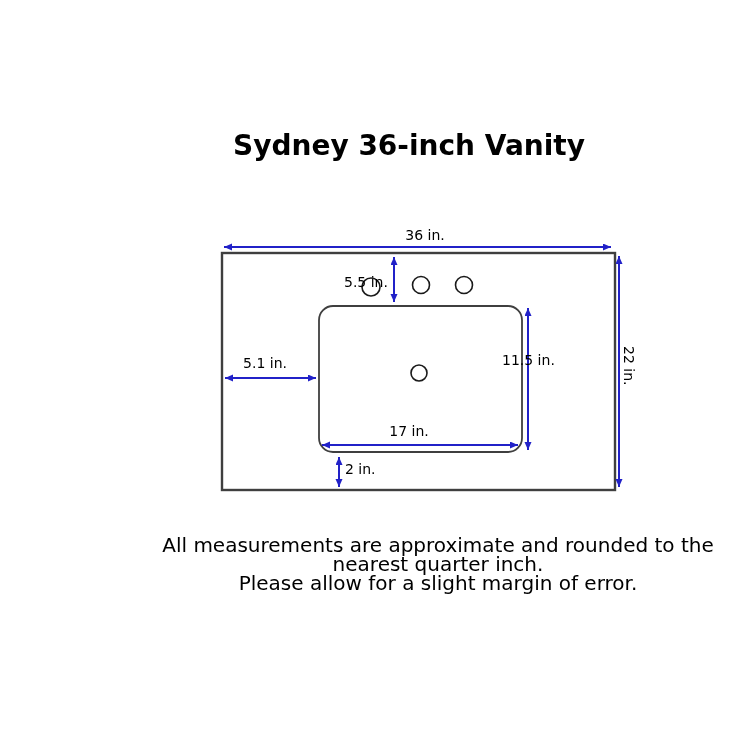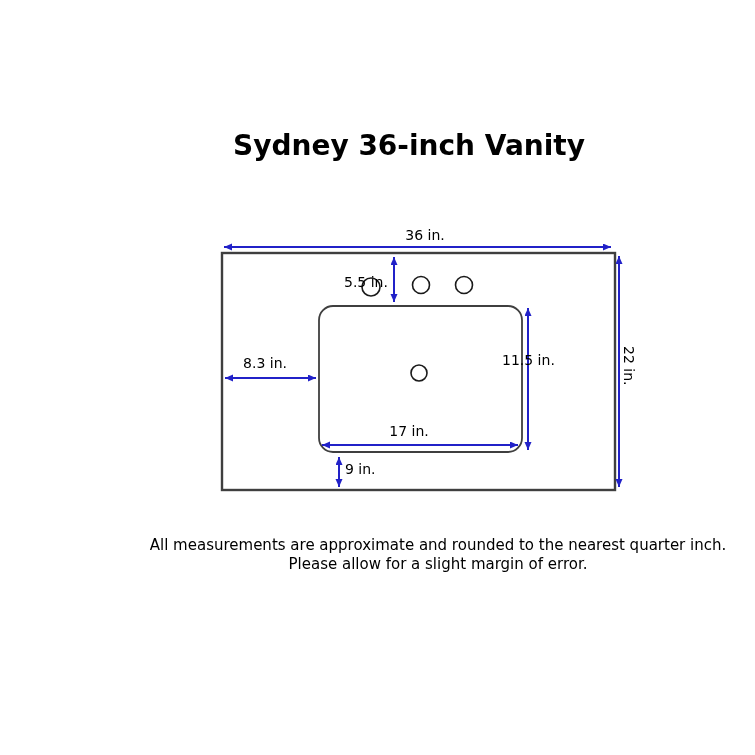--- a/index.html
+++ b/index.html
@@ -61,21 +61,21 @@
   }
   .rotated{
     transform:rotate(90deg);
     transform-origin:center center;
   }
   .footer{
     position:absolute;
     left:138px; top:536px;
     width:600px;
     text-align:center;
-    font-size:15px;
+    font-size:20px;
     line-height:19px;
     color:var(--text);
   }
 </style>
 </head>
 <body>
 
 <div class="canvas">
 
   <div class="title">
@@ -107,26 +107,26 @@
     <line class="dim-line" x1="322" y1="445" x2="518" y2="445" marker-start="url(#ah)" marker-end="url(#ah)"></line>
     <line class="dim-line" x1="339" y1="457" x2="339" y2="487" marker-start="url(#ah)" marker-end="url(#ah)"></line>
   </svg>
 
   <div class="label centered" style="left:375px; top:227px; width:100px;">36 in.</div>
 
   <div class="label rotated" style="left:607px; top:360px; width:44px;">22 in.</div>
 
   <div class="label" style="left:344px; top:262px;margin-top:12px;">5.5 in.</div>
 
-  <div class="label centered" style="left:230px; top:355px; width:70px;">8.3 in.</div>
+  <div class="label centered" style="left:230px; top:355px; width:70px;">5.1 in.</div>
 
   <div class="label" style="left:502px; top:352px;">11.5 in.</div>
 
   <div class="label centered" style="left:369px; top:423px; width:80px;text-align:center;">17 in.</div>
 
-  <div class="label" style="left:345px; top:461px;">9 in.</div>
+  <div class="label" style="left:345px; top:461px;">2 in.</div>
 
   <div class="footer">
     <div>All measurements are approximate and rounded to the nearest quarter inch.</div>
     <div>Please allow for a slight margin of error.</div>
   </div>
 
 </div>
 
 </body></html>

